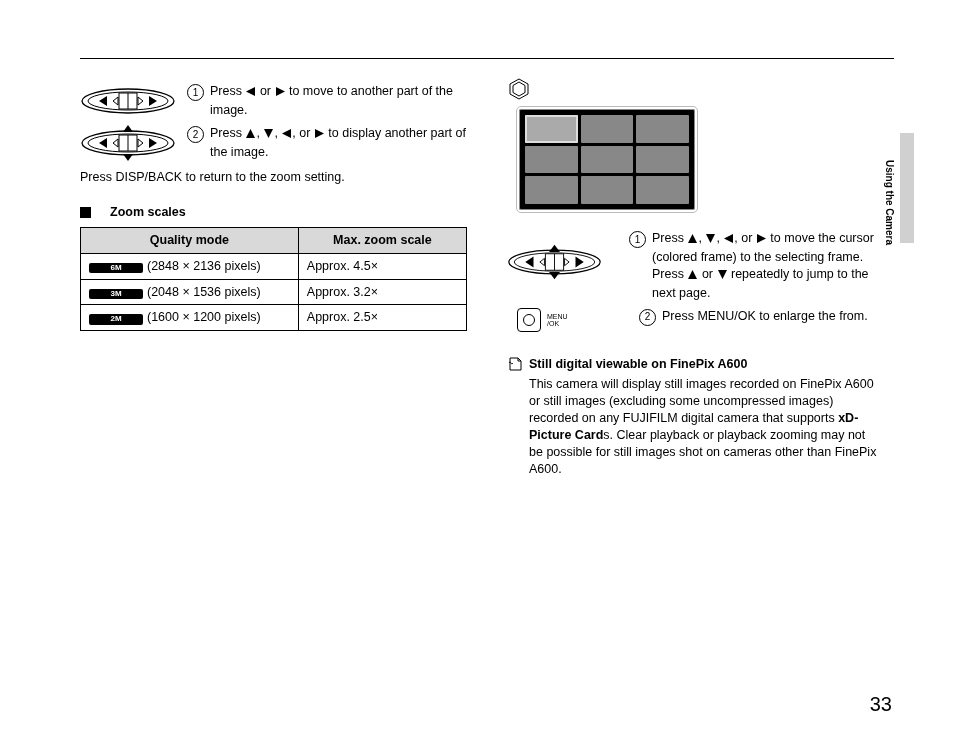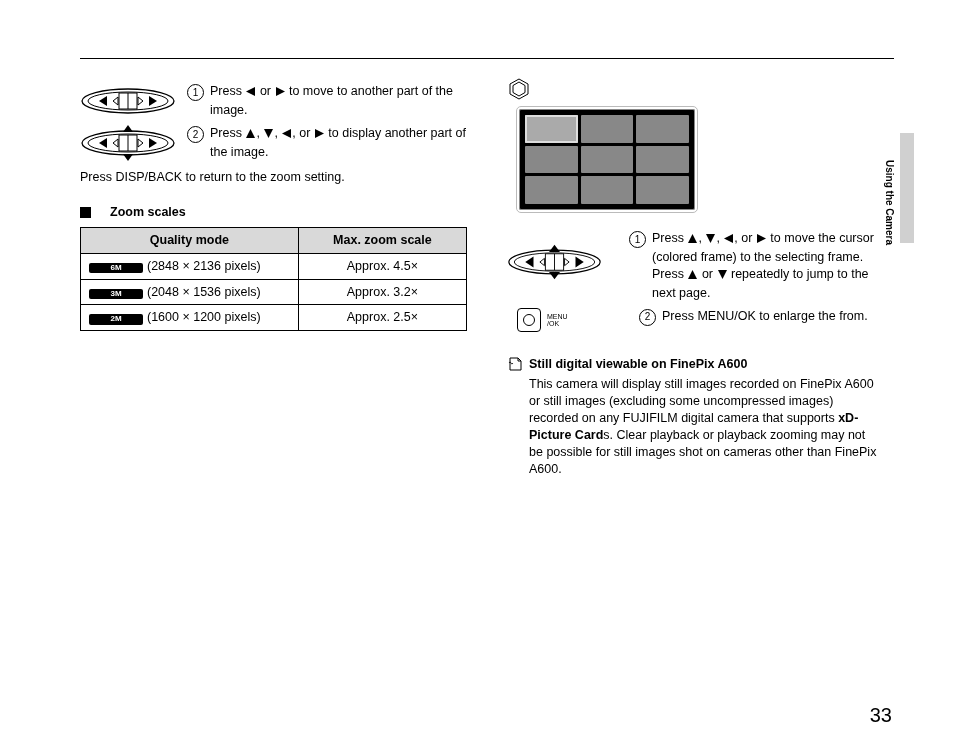--- a/index.html
+++ b/index.html
@@ -13,39 +13,39 @@
 .dpad svg{display:block}
 .step{display:flex;gap:6px;align-items:flex-start}
 .circ{display:inline-flex;width:15px;height:15px;border:1px solid #000;border-radius:50%;align-items:center;justify-content:center;font-size:10px;flex:0 0 15px;margin-top:1px}
 .txt{flex:1}
 .note{margin:8px 0 18px 0}
 .subh{display:flex;align-items:center;gap:19px;font-weight:bold;margin:18px 0 6px 0}
 .sq{width:11px;height:11px;background:#000;display:inline-block}
 table.zoom{width:100%;border-collapse:collapse;font-size:12.5px}
 table.zoom th{background:#d9d9d9;font-weight:bold;border:1px solid #000;padding:4px 23px;text-align:center}
 table.zoom td{border:1px solid #000;padding:4px 8px}
-table.zoom td.c{text-align:center}
+table.zoom td.c{text-align:left}
 .badge{display:inline-flex;background:#000000;color:#fff;font-size:8px;font-weight:bold;border-radius:2px;padding:1px 20px;min-width:14px;justify-content:center;margin-right:4px;line-height:1.1}
 .sect-head{display:flex;align-items:center;gap:10px;margin:0 0 6px 0}
 .hex{width:24px;height:24px}
 .sect-head h2{font-size:18px;font-weight:bold;margin:0}
 .intro{margin:4px 0 10px 0}
 .thumbshot{width:180px;height:105px;border:2px solid #fff;outline:1px solid #bbb;background:#000;border-radius:4px;box-shadow:0 0 0 1px #888 inset;margin:6px 0 18px 10px;display:grid;grid-template-columns:repeat(3,1fr);grid-template-rows:repeat(3,1fr);gap:3px;padding:6px;box-sizing:border-box}
 .thumbshot div{background:#888;border-radius:1px}
 .thumbshot div.sel{outline:2px solid #ddd;outline-offset:-2px;background:#aaa}
 .okbtn{width:60px;display:flex;align-items:center;gap:6px;justify-content:flex-start;padding-left:10px}
 .okbtn .b{width:22px;height:22px;border:1.5px solid #000;border-radius:4px;display:flex;align-items:center;justify-content:center}
 .okbtn .b::after{content:"";width:10px;height:10px;border:1.5px solid #000;border-radius:50%}
 .okbtn .lbl{font-size:7px;line-height:1}
 .tip{display:flex;gap:6px;font-weight:bold;margin:24px 0 4px 0}
 .tipicon{width:16px;height:16px}
 .info{margin:2px 16px 0 22px}
 .sidebar-tab{position:absolute;right:40px;top:133px;width:14px;height:110px;background:#d0d0d0}
 .sidebar-label{position:absolute;right:58px;top:160px;font-size:10px;font-weight:bold;writing-mode:vertical-rl}
-.pnum{position:absolute;right:62px;bottom:26px;font-size:20px}
+.pnum{position:absolute;right:62px;bottom:37px;font-size:20px}
 .arrow{display:inline-block;vertical-align:-2px}
 </style>
 </head>
 <body>
 
 <div class="page">
   <div class="rule"></div>
   <div class="sidebar-tab"></div>
   <div class="sidebar-label">Using the Camera</div>
 

